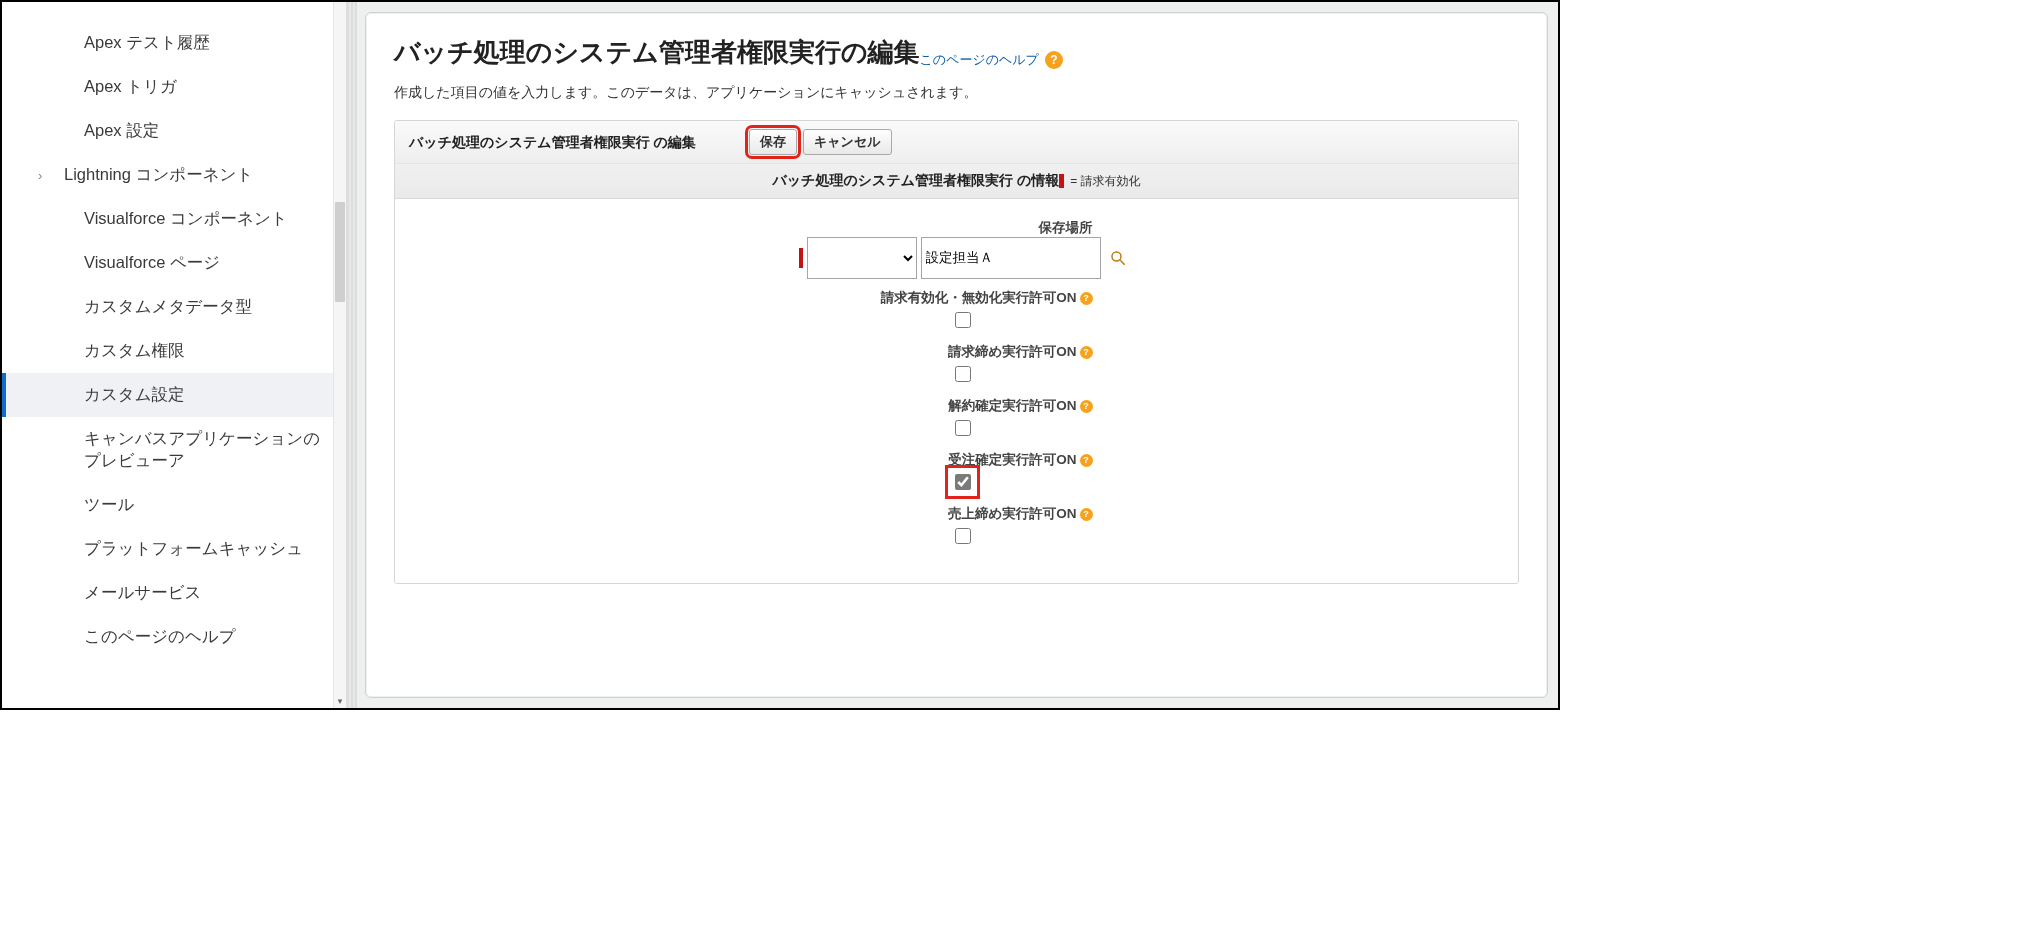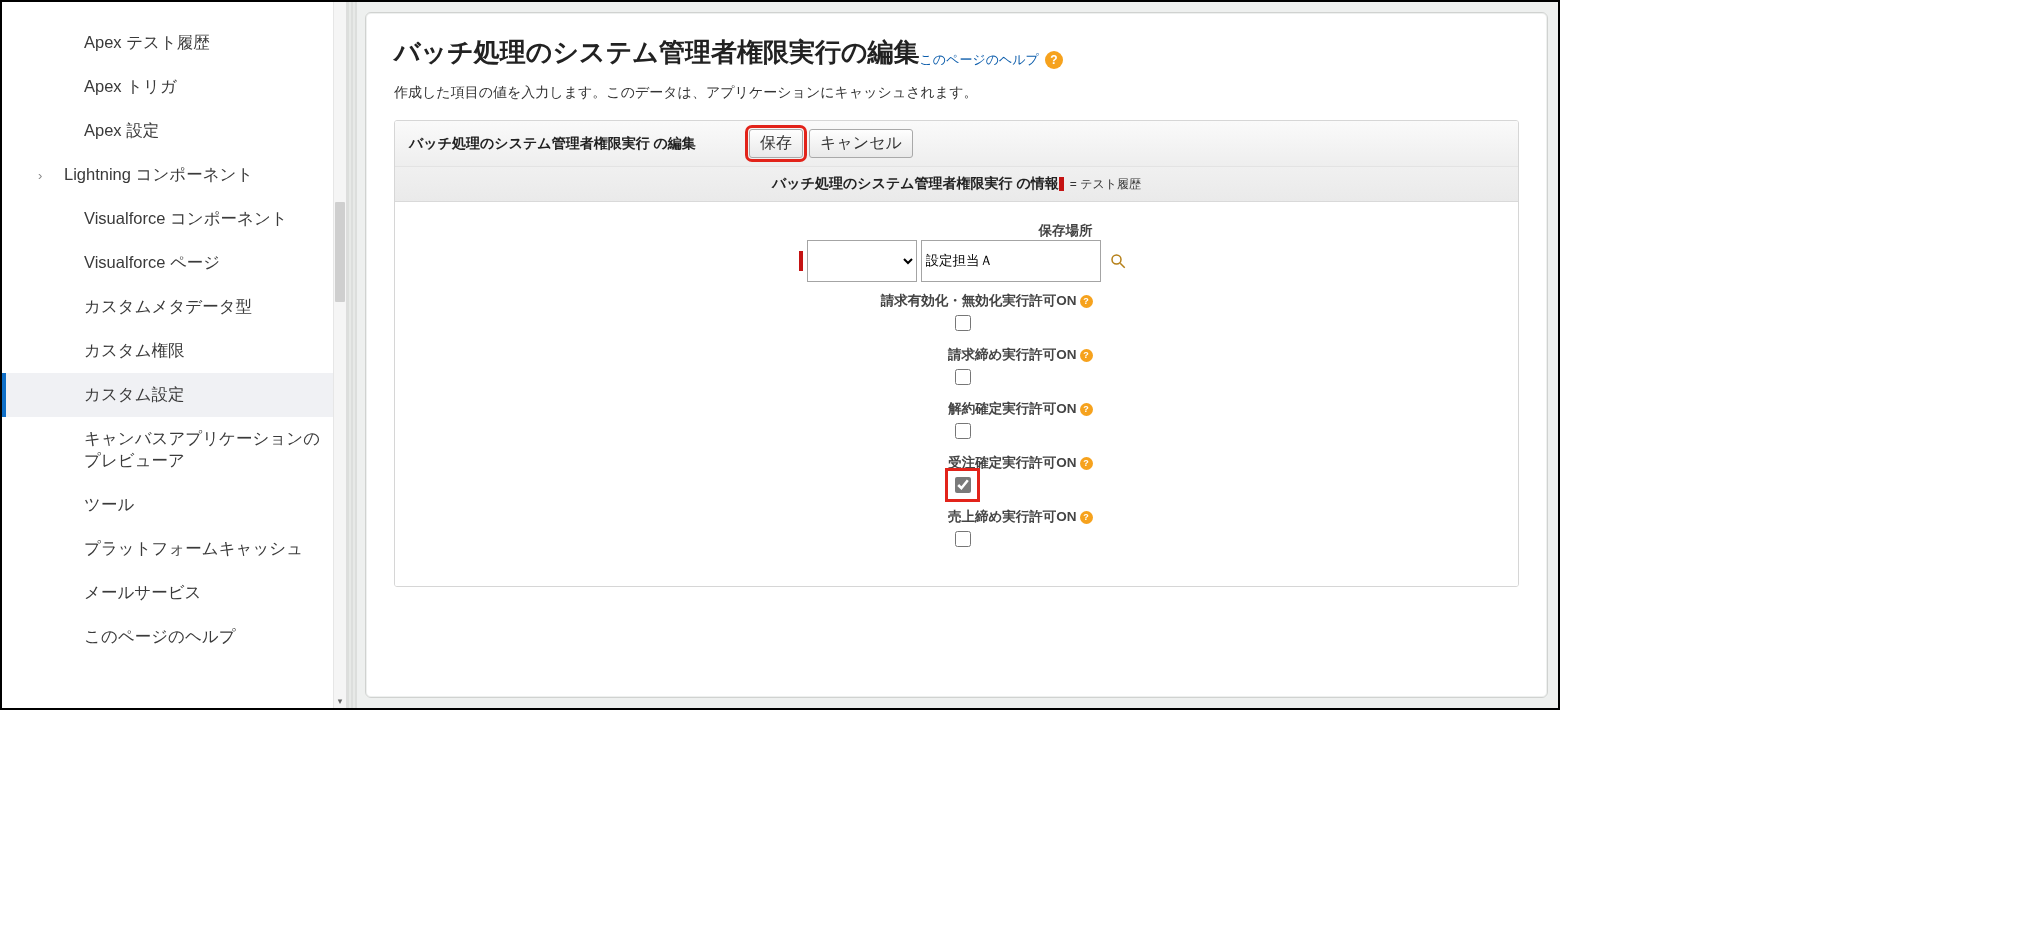--- a/index.html
+++ b/index.html
@@ -167,22 +167,22 @@
     line-height: 1.35;
   }
   .pbx-row .btns {
     display: flex;
     gap: 6px;
     align-items: center;
     margin-left: 30px;
   }
   .btn {
     font: inherit;
-    font-size: 16px;
-    font-weight: 400;
+    font-size: 13px;
+    font-weight: 700;
     padding: 3px 10px;
     border: 1px solid #a9a9a9;
     border-radius: 3px;
     background: linear-gradient(#fefefe,#e9e9e9);
     color: #333;
     cursor: pointer;
   }
   .hl-red {
     outline: 3px solid #e2231a;
     outline-offset: 1px;
@@ -394,21 +394,21 @@
           <div class="btns">
             <button class="btn hl-red">保存</button>
             <button class="btn">キャンセル</button>
           </div>
         </div>
 
         <div class="section-row">
           <span>バッチ処理のシステム管理者権限実行 の情報</span>
           <span class="req-legend">
             <span class="req-bar"></span>
-            <span>= テスト履歴</span>
+            <span>= 請求有効化</span>
           </span>
         </div>
 
         <div class="form-area">
 
           <div class="form-row">
             <div class="label">
               <span>保存場所</span>
             </div>
             <div class="field">

